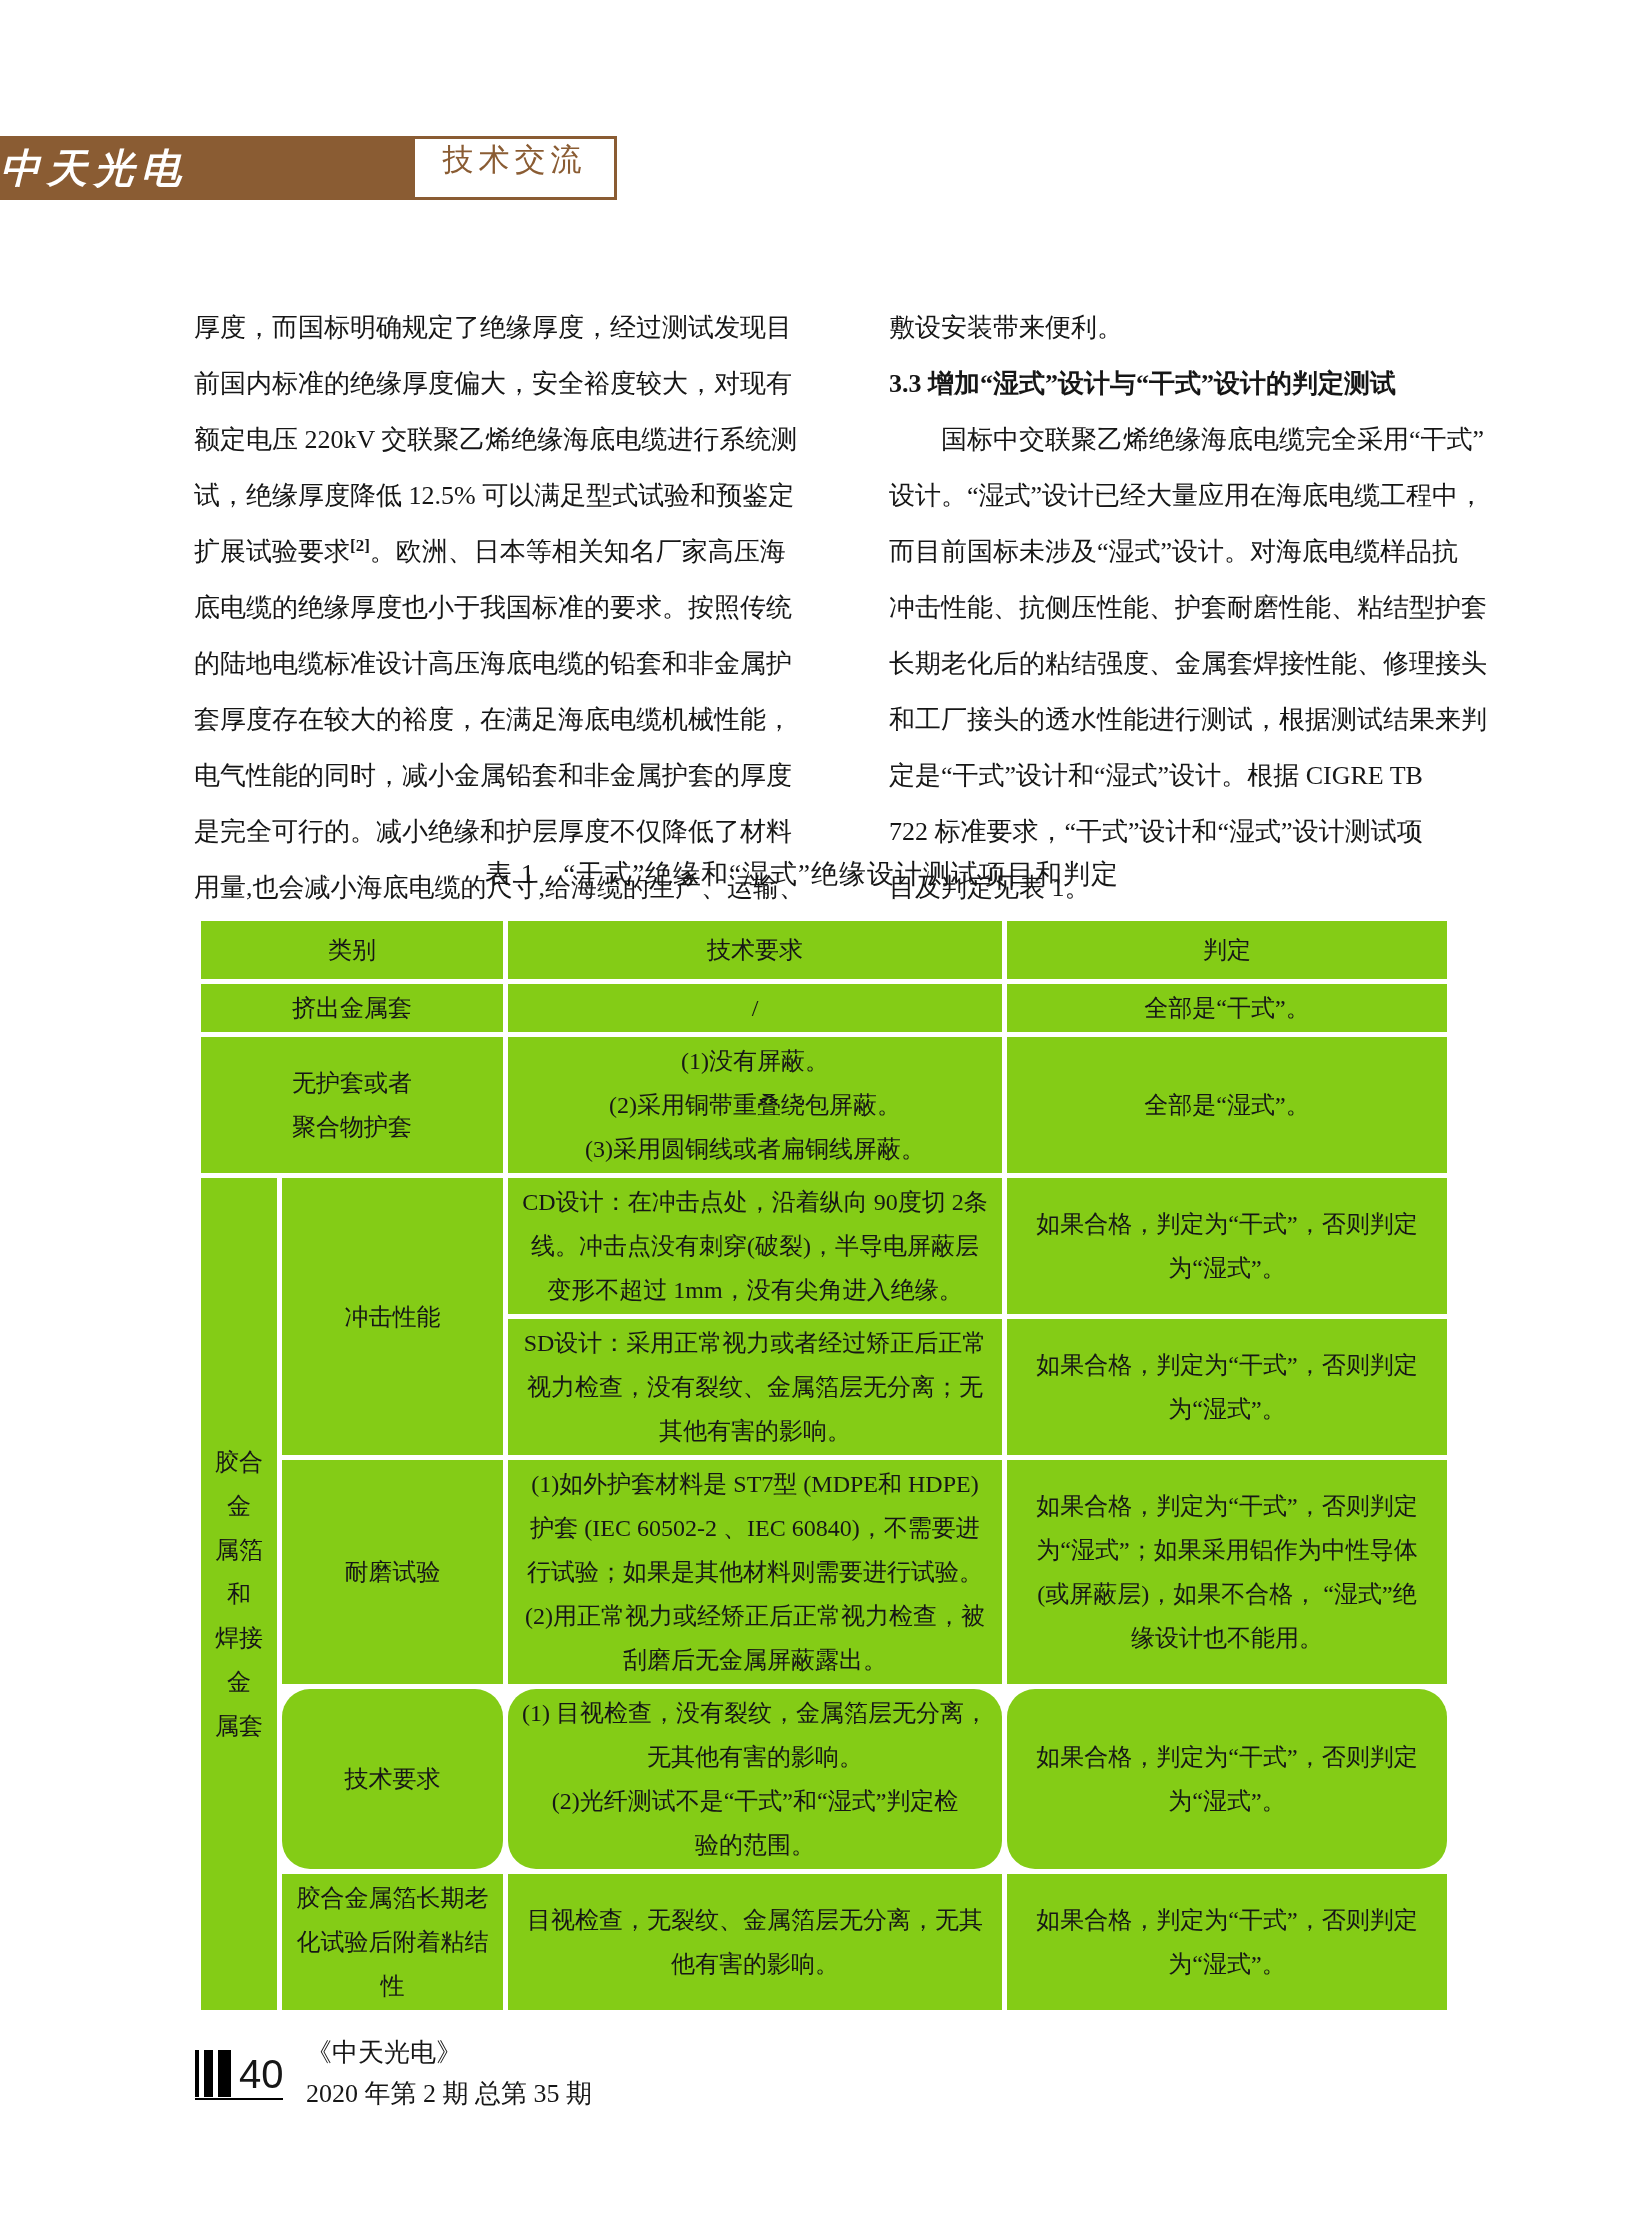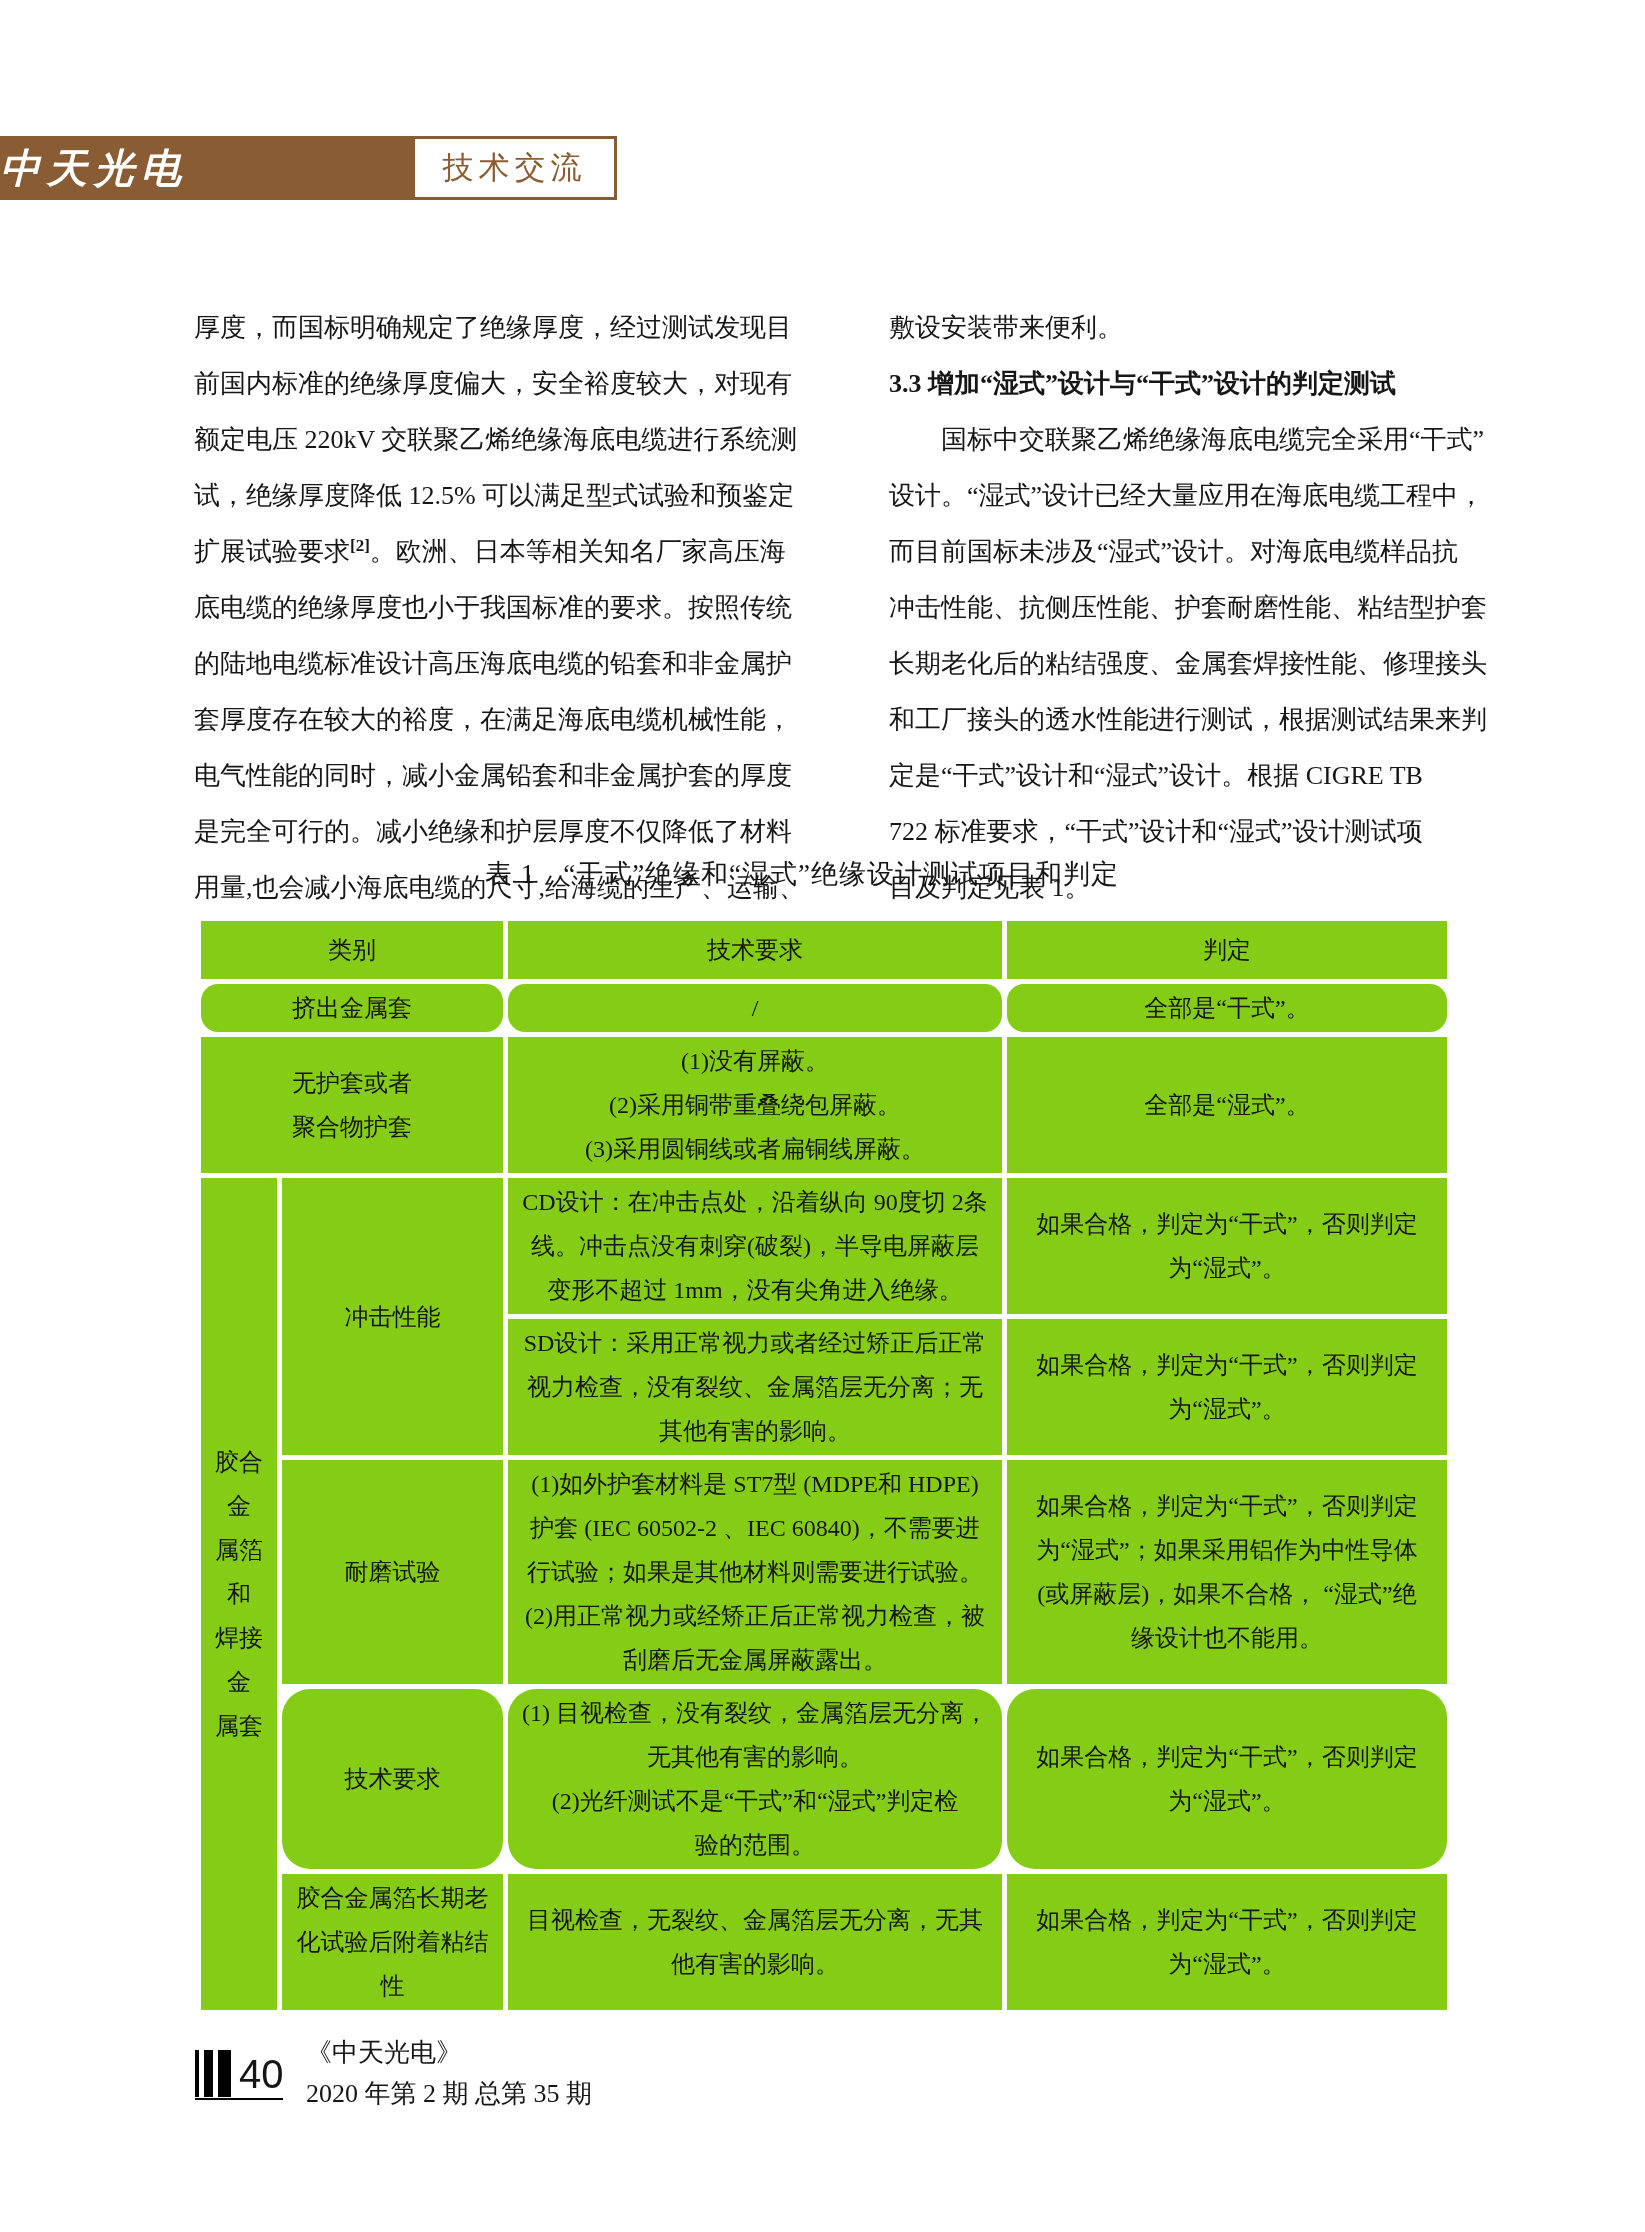--- a/index.html
+++ b/index.html
@@ -4,38 +4,38 @@
 <style>
   html,body{margin:0;padding:0;background:#ffffff;}
   .page{position:relative;width:1646px;height:2233px;background:#ffffff;overflow:hidden;
         font-family:"Liberation Serif","DejaVu Serif",serif;color:#161616;}
 
   
   .header-bar{position:absolute;left:0;top:136px;width:412px;height:64px;background:#8a5c33;
               display:flex;align-items:center;justify-content:flex-start;padding-right:44px;box-sizing:border-box;}
   .logo{color:#ffffff;font-size:40px;font-weight:bold;font-style:italic;letter-spacing:7px;white-space:nowrap;}
   .tag-box{position:absolute;left:412px;top:136px;width:205px;height:64px;background:#ffffff;
-           border:3px solid #8a5c33;box-sizing:border-box;display:flex;align-items:center;justify-content:center;}
+           border:3px solid #8a5c33;box-sizing:border-box;display:flex;justify-content:center;}
   .tag{color:#8a5c33;font-size:31px;letter-spacing:5px;font-family:"Liberation Sans","DejaVu Sans",sans-serif;white-space:nowrap;}
 
   
   .col{position:absolute;top:300px;width:637px;font-size:26px;line-height:56px;white-space:nowrap;}
   .col-left{left:194px;}
   .col-right{left:889px;}
   .heading-bold{font-weight:bold;}
   sup.ref{font-size:17px;font-weight:bold;line-height:0;vertical-align:9px;}
 
   
   .table-title{position:absolute;left:0;top:856px;width:1604px;text-align:center;font-size:27px;letter-spacing:1px;}
   table.judge{position:absolute;left:196px;top:916px;border-collapse:separate;border-spacing:5px;
               table-layout:fixed;width:1255px;}
   table.judge td{background:#84cc16;text-align:center;vertical-align:middle;
                  font-size:24px;line-height:44px;padding:2px 4px;box-sizing:border-box;overflow:hidden;}
   td.rh-head{height:58px;}
-  td.rh1{height:36px;border-radius:17px;}
+  td.rh1{height:36px;}
   td.rh2{height:111px;}
   td.rh3{height:125px;}
   td.rh4{height:135px;}
   td.rh5{height:207px;}
   td.rh6{height:165px;border-radius:28px;}
   td.rh7{height:121px;}
 
   
   .footer-mark{position:absolute;left:195px;top:2050px;display:flex;align-items:center;}
   .footer-bars{display:flex;align-items:flex-end;height:47px;}

